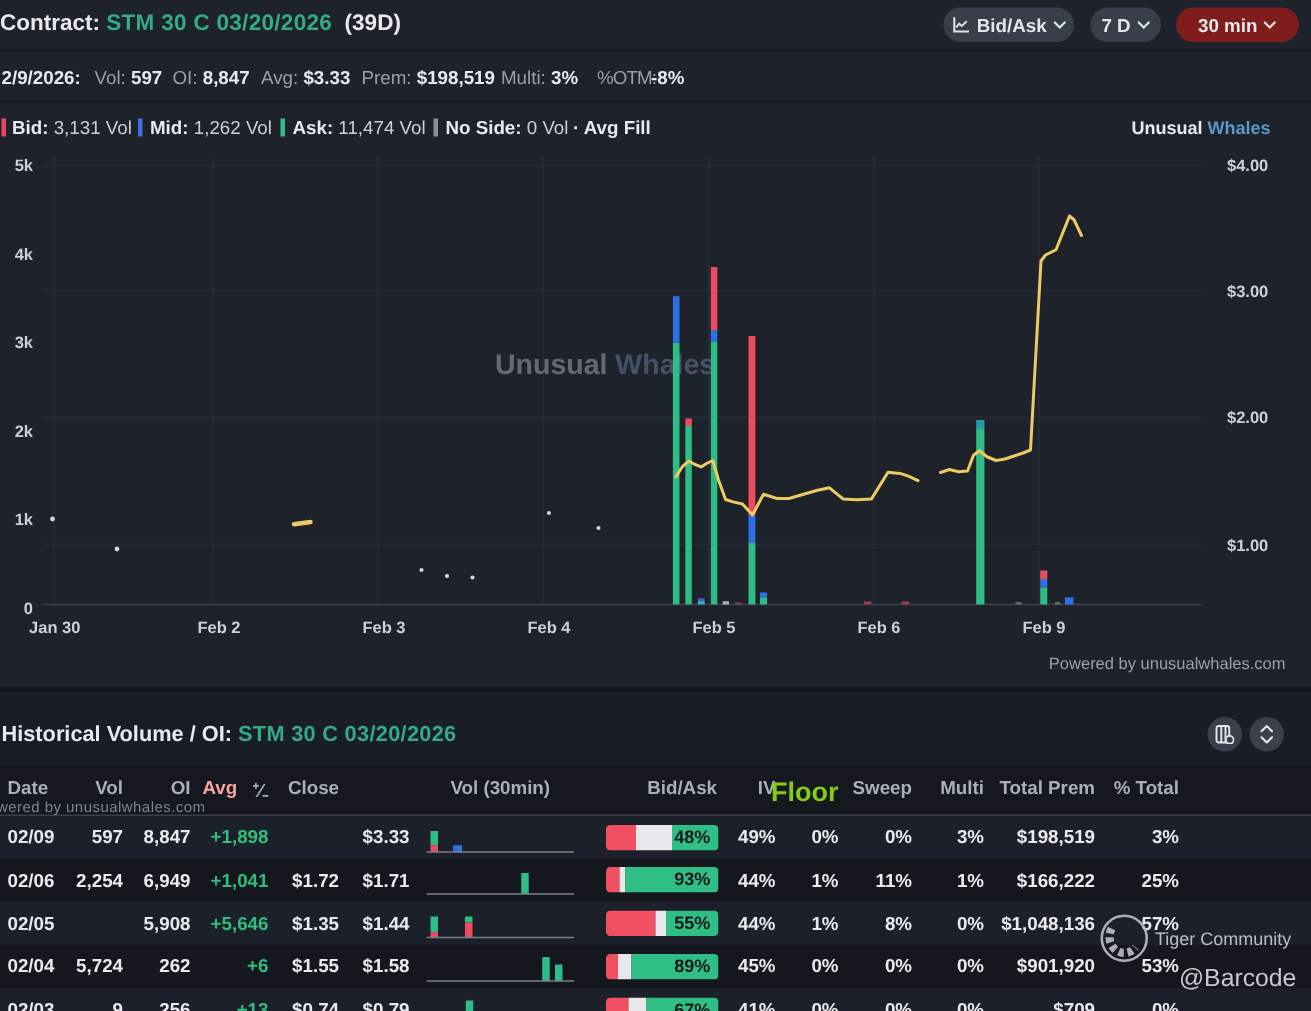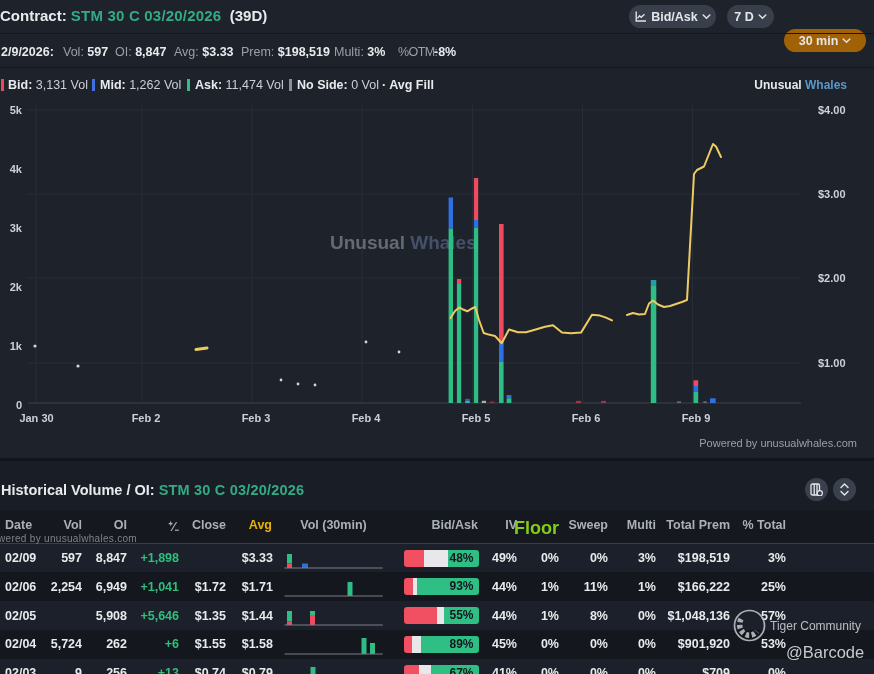--- a/index.html
+++ b/index.html
@@ -25,21 +25,21 @@
   <svg width="9" height="6" viewBox="0 0 9 6">
       <polyline points="1.2,1 4.5,4.3 7.8,1" fill="none" stroke="#dfe3e8" stroke-width="1.5" stroke-linecap="round"></polyline>
     </svg>
 </div>
 <div class="abs" style="left:727px; top:5px; width:47px; height:23px; background:#383e4a; border-radius:12px; display:flex; align-items:center; justify-content:center; gap:4px;">
   <span style="font-size:12.5px; font-weight:bold; color:#e3e6ea;">7 D</span>
   <svg width="9" height="6" viewBox="0 0 9 6">
       <polyline points="1.2,1 4.5,4.3 7.8,1" fill="none" stroke="#dfe3e8" stroke-width="1.5" stroke-linecap="round"></polyline>
     </svg>
 </div>
-<div class="abs" style="left:784px; top:5px; width:82px; height:23px; background:#a16207; border-radius:12px; display:flex; align-items:center; justify-content:center; gap:4px;margin-top:24px;">
+<div class="abs" style="left:784px; top:5px; width:82px; height:23px; background:#7f1d1d; border-radius:12px; display:flex; align-items:center; justify-content:center; gap:4px;">
   <span style="font-size:12.5px; font-weight:bold; color:#e3e6ea;">30 min</span>
   <svg width="9" height="6" viewBox="0 0 9 6">
       <polyline points="1.2,1 4.5,4.3 7.8,1" fill="none" stroke="#dfe3e8" stroke-width="1.5" stroke-linecap="round"></polyline>
     </svg>
 </div>
 
 <div class="abs" style="left:0; top:33px; width:874px; height:1px; background:#14161c;"></div>
 
 <div class="abs" style="left:1px; top:45px; font-size:12.5px; font-weight:bold;">2/9/2026:</div>
 <div class="abs lbl" style="left:63px; top:45px; font-size:12.5px;">Vol: <span class="val">597</span></div>
@@ -186,21 +186,21 @@
     <polyline points="3,5.5 6.5,2 10,5.5"></polyline>
     <polyline points="3,9.5 6.5,13 10,9.5"></polyline>
   </g>
 </svg>
 
 <div class="abs b" style="left:5px; top:518px; font-size:12.5px; color:#aab0b9;">Date</div>
 <div class="abs b" style="left:0; top:518px; width:82px; text-align:right; font-size:12.5px; color:#aab0b9;">Vol</div>
 <div class="abs b" style="left:0; top:518px; width:127px; text-align:right; font-size:12.5px; color:#aab0b9;">OI</div>
 <div class="abs b" style="left:0; top:518px; width:179px; text-align:right; font-size:12.5px; color:#aab0b9;">⁺⁄₋</div>
 <div class="abs b" style="left:0; top:518px; width:226px; text-align:right; font-size:12.5px; color:#aab0b9;">Close</div>
-<div class="abs b" style="left:0; top:518px; width:272px; text-align:right; font-size:12.5px; color:#eab308;padding-left:21px;">Avg</div>
+<div class="abs b" style="left:0; top:518px; width:272px; text-align:center; font-size:12.5px; color:#fca5a5;padding-left:21px;">Avg</div>
 <div class="abs b" style="left:284px; top:518px; width:99px; text-align:center; font-size:12.5px; color:#aab0b9;">Vol (30min)</div>
 <div class="abs b" style="left:0; top:518px; width:478px; text-align:right; font-size:12.5px; color:#aab0b9;">Bid/Ask</div>
 <div class="abs b" style="left:0; top:518px; width:517px; text-align:right; font-size:12.5px; color:#aab0b9;">IV</div>
 <div class="abs b" style="left:0; top:518px; width:559px; text-align:right; font-size:18px; color:#84cc16;padding-left:32px;">Floor</div>
 <div class="abs b" style="left:0; top:518px; width:608px; text-align:right; font-size:12.5px; color:#aab0b9;">Sweep</div>
 <div class="abs b" style="left:0; top:518px; width:656px; text-align:right; font-size:12.5px; color:#aab0b9;">Multi</div>
 <div class="abs b" style="left:0; top:518px; width:730px; text-align:right; font-size:12.5px; color:#aab0b9;">Total Prem</div>
 <div class="abs b" style="left:0; top:518px; width:786px; text-align:right; font-size:12.5px; color:#aab0b9;padding-left:18px;">% Total</div>
 
 <div class="abs" style="left:-2px; top:533px; font-size:10px; color:#7e838c; letter-spacing:0.3px;">wered by unusualwhales.com</div>

